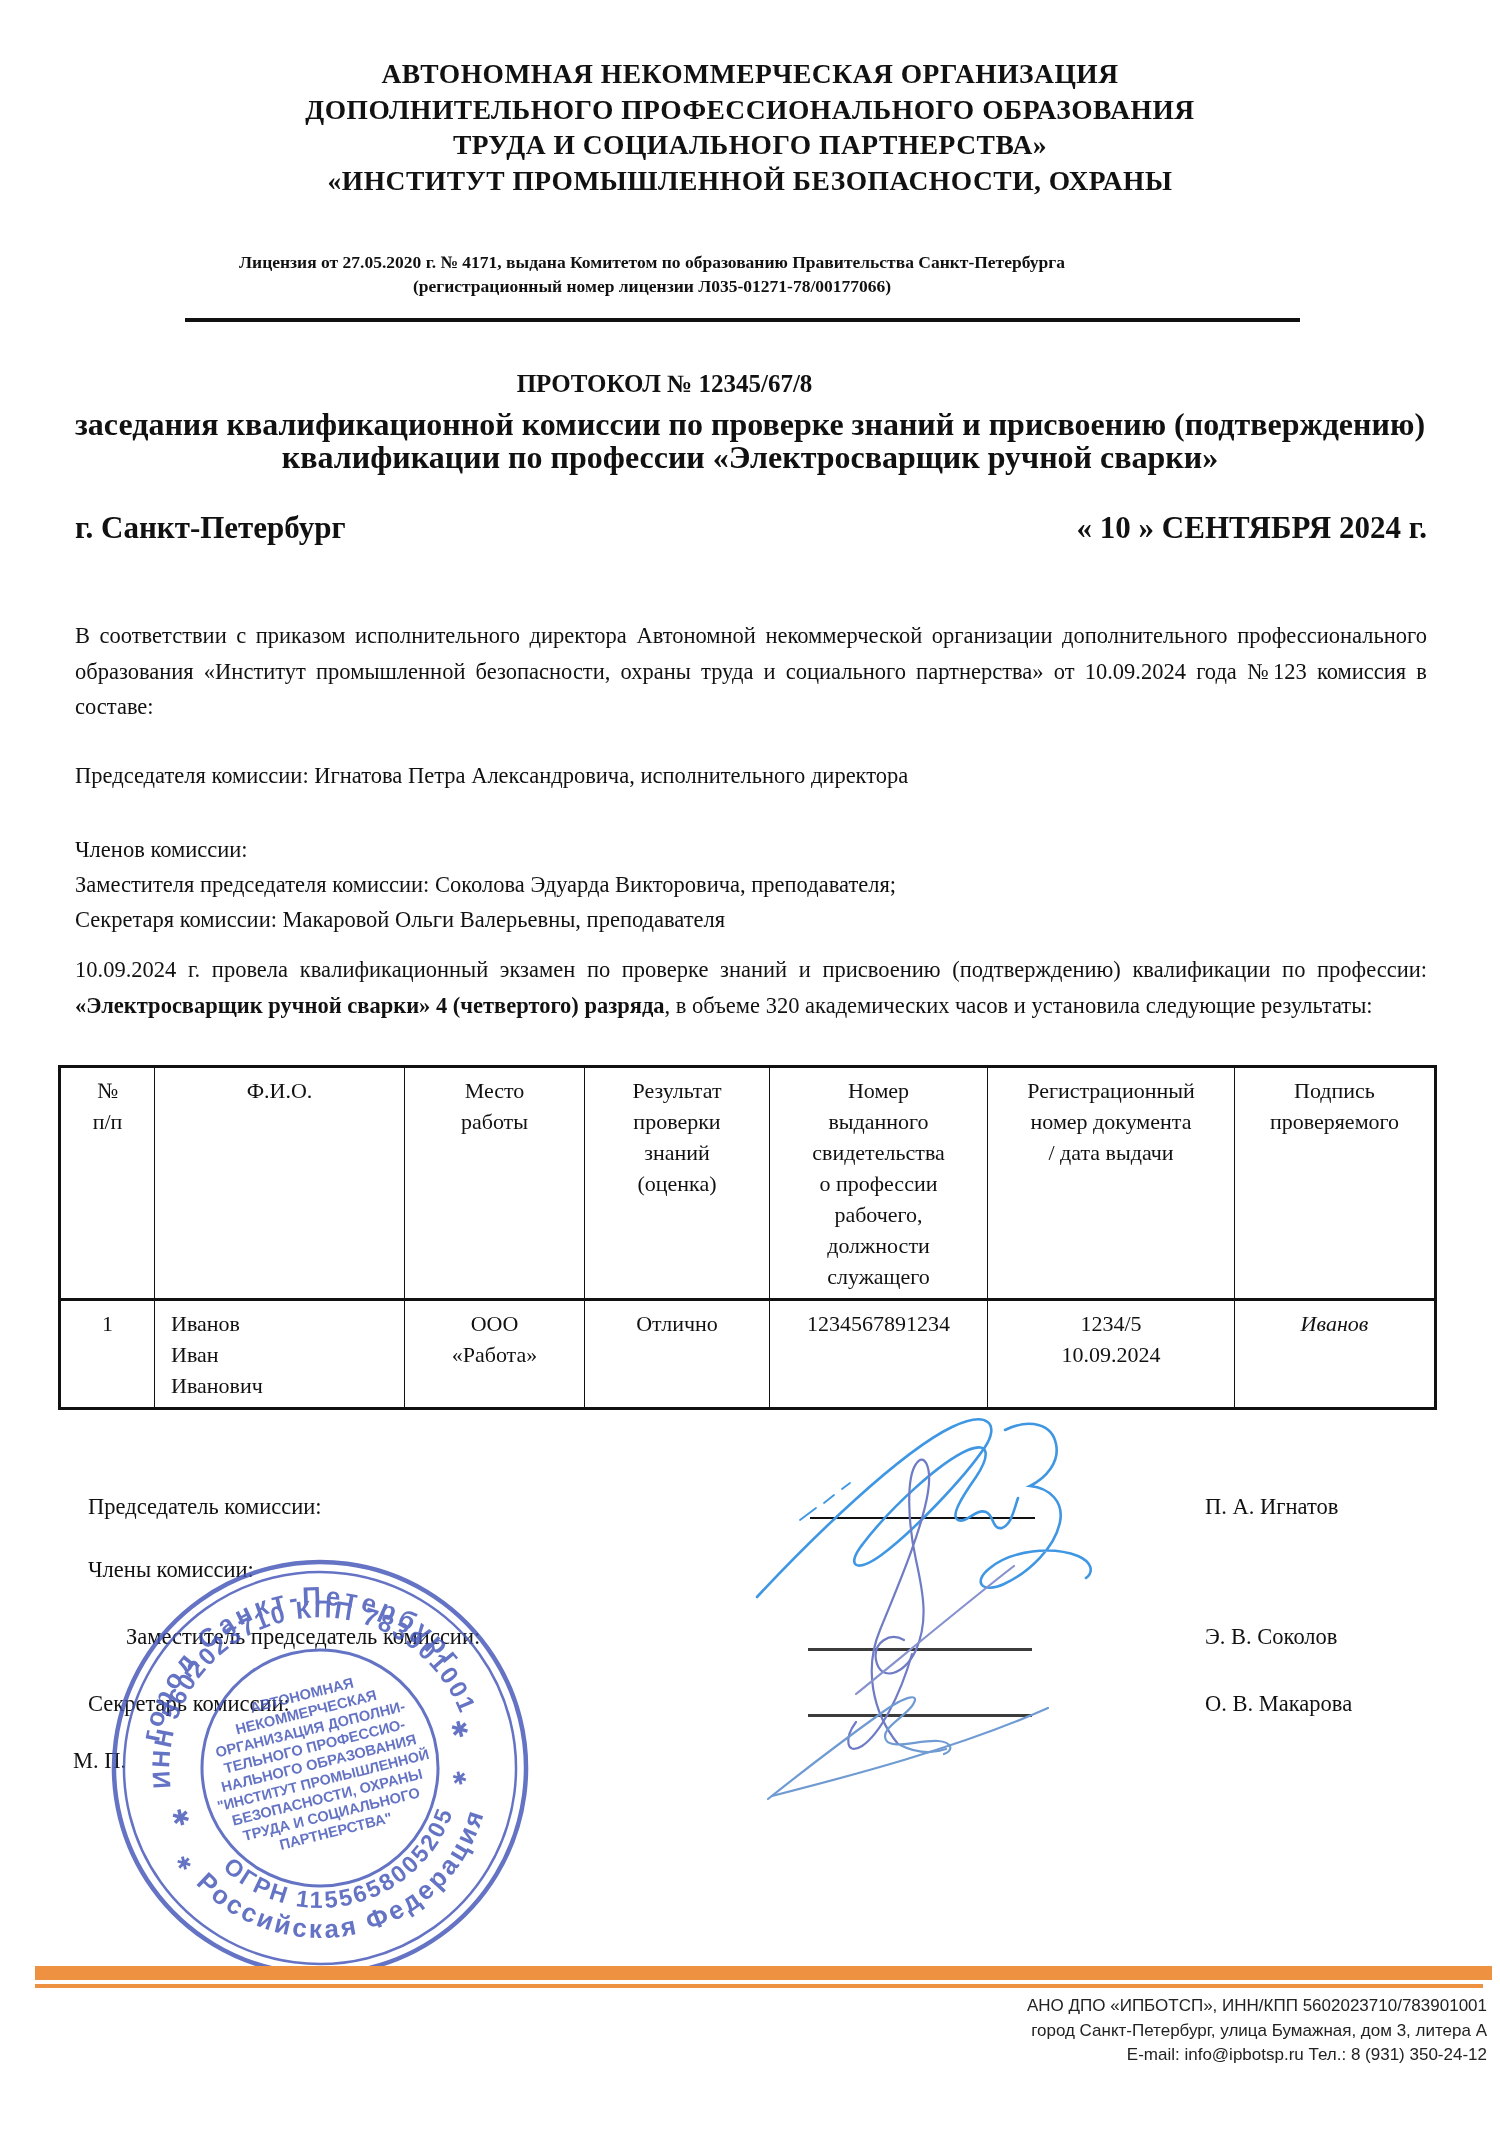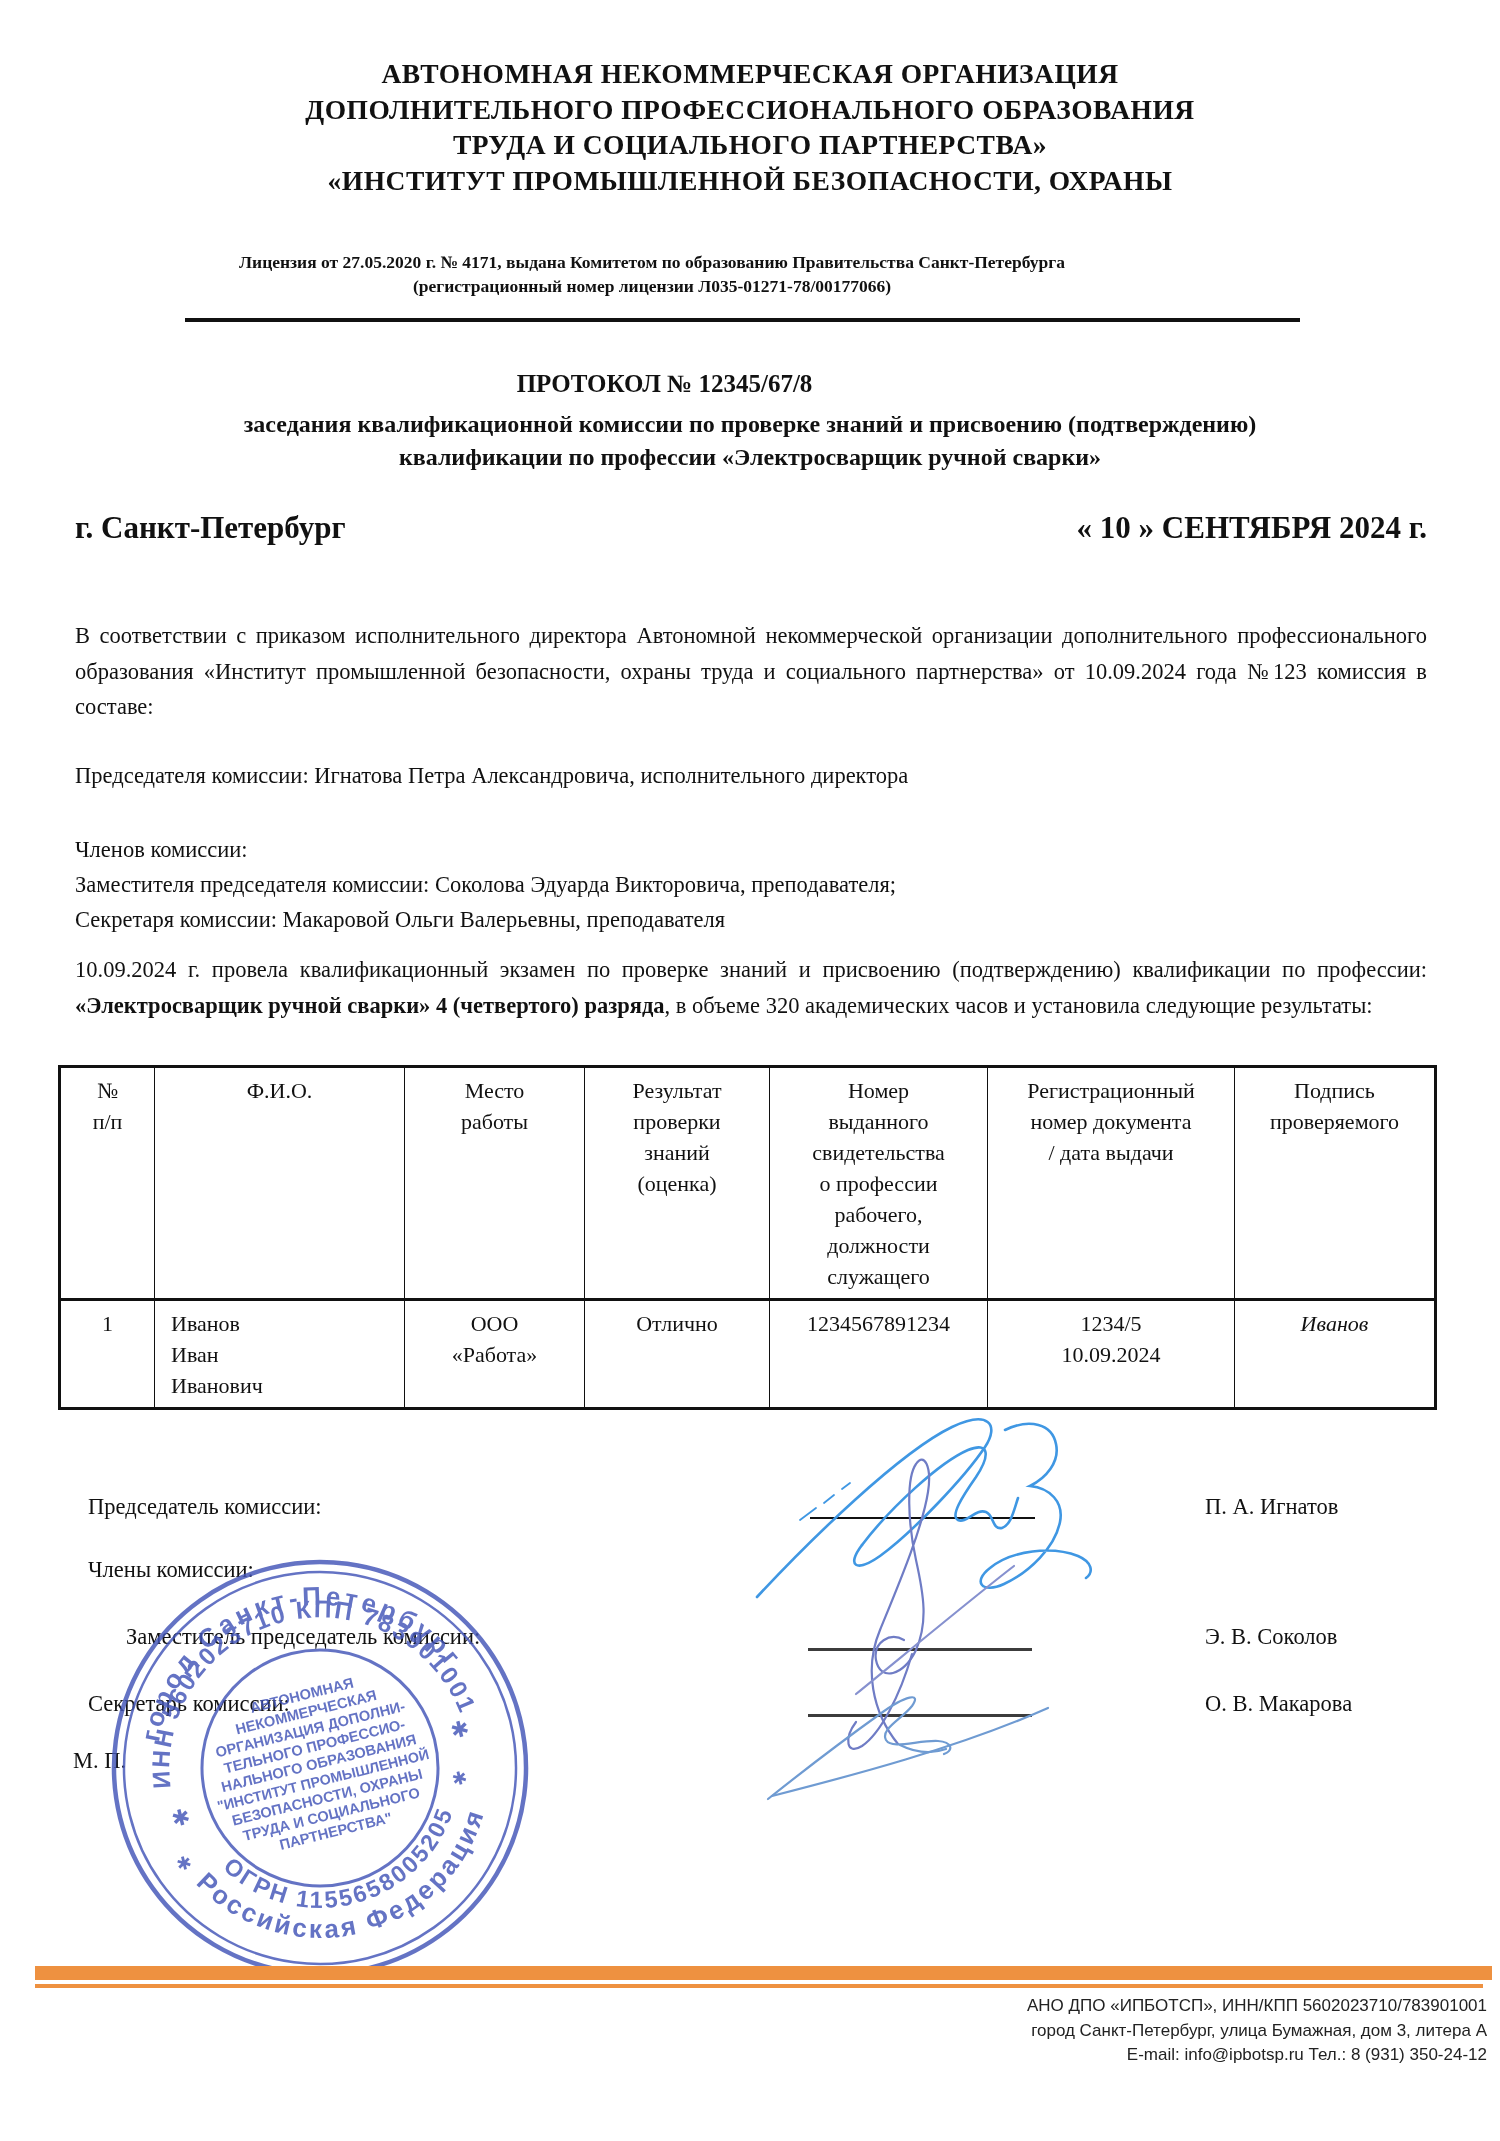--- a/index.html
+++ b/index.html
@@ -9,21 +9,21 @@
   
   .org-name{left:0;top:56px;width:1500px;text-align:center;
             font-size:27.5px;font-weight:bold;line-height:35.5px;letter-spacing:.5px;}
   .license{left:0;top:250px;width:1304px;text-align:center;
            font-size:17.5px;font-weight:bold;line-height:24px;}
   .top-rule{left:185px;top:318px;width:1115px;height:4px;background:#111;}
   
   .protocol-title{left:0;top:370px;width:1329px;text-align:center;
                   font-size:25px;font-weight:bold;}
   .protocol-subtitle{left:0;top:408px;width:1500px;text-align:center;
-                     font-size:24px;font-weight:bold;line-height:33px;}
+                     font-size:32px;font-weight:bold;line-height:33px;}
   .city-date{left:75px;top:510px;width:1352px;font-size:31px;font-weight:bold;
              display:flex;justify-content:space-between;}
   
   .para{left:75px;width:1352px;font-size:22.5px;line-height:35.5px;}
   .just{text-align:justify;}
   .intro{top:618px;}
   .chairman-line{top:758px;}
   .members-heading{top:832px;}
   .deputy-line{top:867px;}
   .secretary-line{top:902px;}

